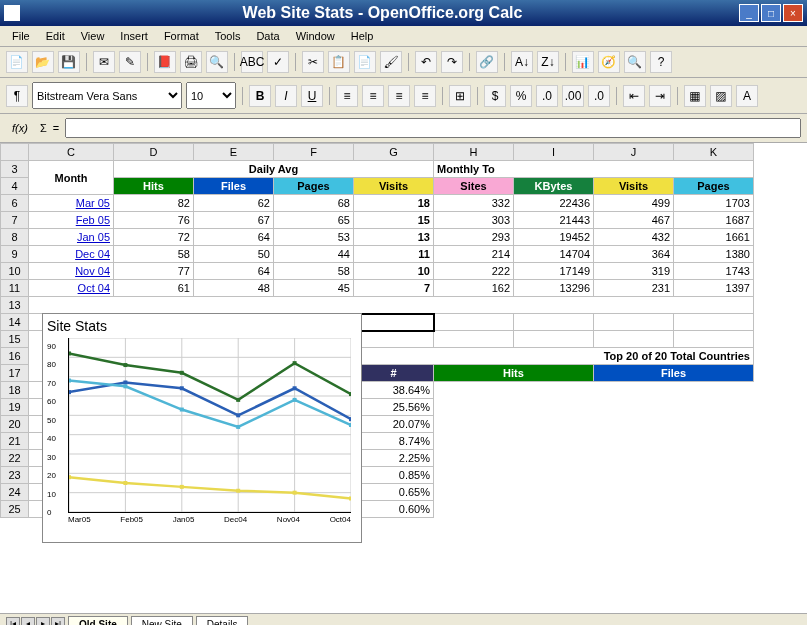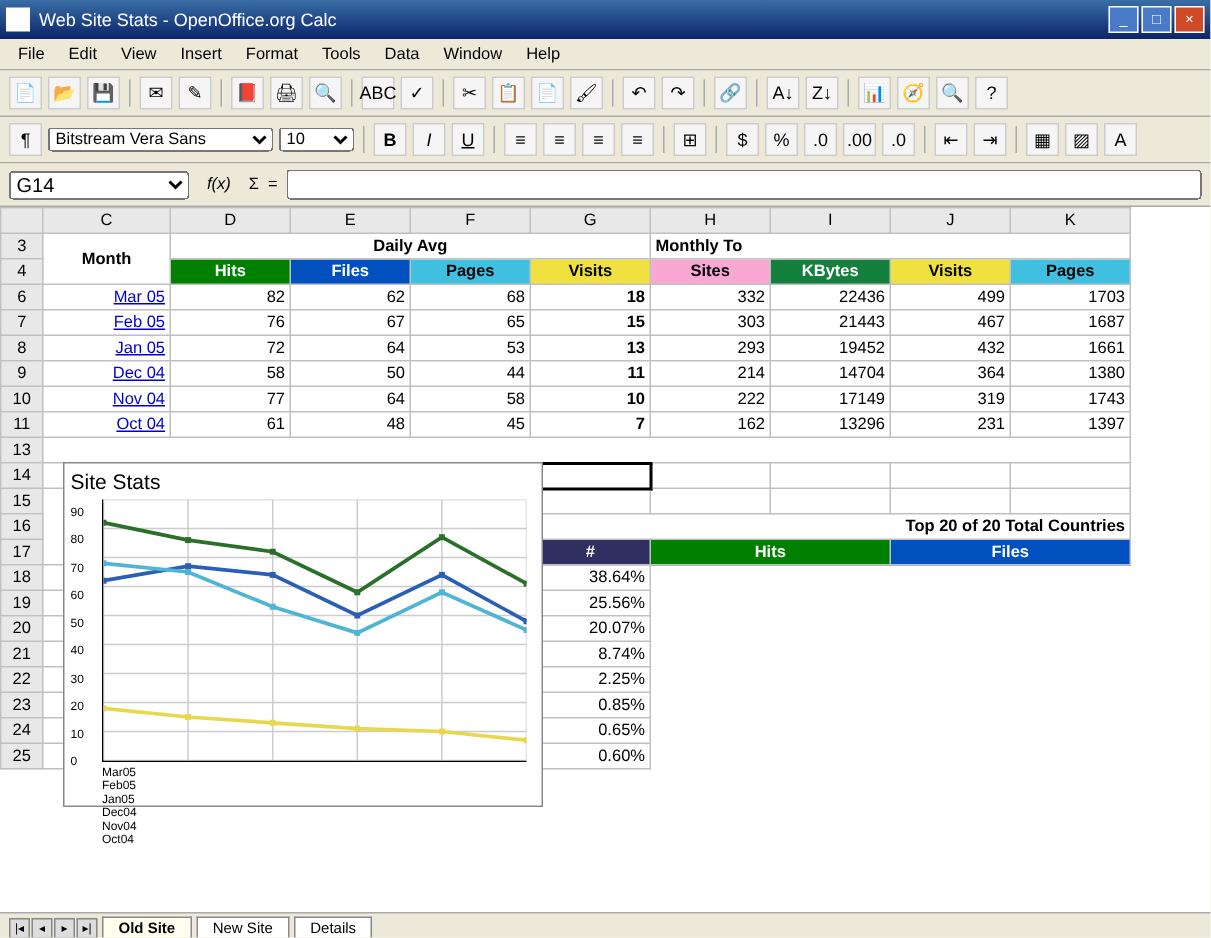--- a/index.html
+++ b/index.html
@@ -1,43 +1,43 @@
 <!DOCTYPE html>
 <html><head>
 <meta charset="utf-8">
 <style>
 * { box-sizing: border-box; margin: 0; padding: 0; }
 body { font-family: Arial, sans-serif; font-size: 11px; background: #ece9d8; width: 807px; height: 625px; overflow: hidden; }
 .titlebar { background: linear-gradient(to bottom, #3a6ea5, #0a246a); color: white; height: 26px; display: flex; align-items: center; padding: 0 4px; }
 .titlebar .icon { width: 16px; height: 16px; background: #fff; margin-right: 6px; display: inline-block; }
-.titlebar .title { flex: 1; font-weight: normal; font-size: 12px; }
+.titlebar .title { flex: 1; font-weight: bold; font-size: 16px; text-align: center; }
 .titlebar .btns { display: flex; gap: 2px; }
 .titlebar .btns div { width: 20px; height: 18px; background: #4a7bc8; border: 1px solid #fff; display: flex; align-items: center; justify-content: center; font-size: 10px; color: white; }
 .menubar { background: #ece9d8; padding: 2px 6px; display: flex; gap: 4px; border-bottom: 1px solid #aaa; }
 .menubar span { padding: 2px 6px; cursor: default; }
 .toolbar { background: #ece9d8; padding: 4px 6px; display: flex; gap: 4px; align-items: center; border-bottom: 1px solid #aaa; flex-wrap: nowrap; }
 .toolbar .tbtn { width: 22px; height: 22px; border: 1px solid #ccc; background: #f5f5f5; display: flex; align-items: center; justify-content: center; font-size: 12px; }
 .toolbar .sep { width: 1px; height: 18px; background: #aaa; margin: 0 2px; }
-.toolbar select, .toolbar input { font-size: 11px; height: 16px; }
+.toolbar select, .toolbar input { font-size: 11px; height: 27px; }
 .formulabar { background: #ece9d8; padding: 4px 6px; display: flex; gap: 6px; align-items: center; border-bottom: 1px solid #aaa; }
 .formulabar .cellref { width: 120px; }
 .formulabar .fx { font-style: italic; padding: 0 6px; }
 .formulabar input[type=text] { flex: 1; height: 20px; }
 .grid-wrap { background: white; overflow: hidden; position: relative; height: 470px; }
 table.sheet { border-collapse: collapse; table-layout: fixed; }
 table.sheet th, table.sheet td { border: 1px solid #c0c0c0; padding: 1px 3px; height: 17px; font-size: 11px; text-align: right; background: white; }
 table.sheet th { background: #e8e8e8; text-align: center; font-weight: normal; }
 table.sheet .rowh { width: 28px; background: #e8e8e8; text-align: center; }
 table.sheet td.link { color: #0000cc; text-decoration: underline; }
 table.sheet td.hdr { font-weight: bold; text-align: center; color: white; }
 table.sheet td.sel { border: 2px solid #000; }
 .chart { position: absolute; left: 42px; top: 170px; width: 320px; height: 230px; background: white; border: 1px solid #888; }
 .chart .ctitle { text-align: left; font-size: 14px; padding: 4px; }
 .chart .plot { position: relative; height: 175px; margin-left: 25px; margin-right: 10px; border-left: 1px solid #000; border-bottom: 1px solid #000; }
-.chart .xlabels { display: flex; justify-content: space-between; font-size: 8px; margin-left: 25px; margin-right: 10px; padding-top: 2px; flex-direction: column; }
+.chart .xlabels { display: flex; justify-content: space-between; font-size: 8px; margin-left: 25px; margin-right: 10px; padding-top: 2px; }
 .chart .ylabels { position: absolute; left: 4px; top: 28px; height: 175px; display: flex; flex-direction: column; justify-content: space-between; font-size: 8px; }
 .tabbar { background: #ece9d8; border-top: 1px solid #aaa; padding: 2px 6px; display: flex; gap: 2px; align-items: center; font-size: 10px; }
 .tabbar .nav { display: flex; gap: 1px; }
 .tabbar .nav div { width: 14px; height: 14px; border: 1px solid #888; background: #ddd; text-align: center; line-height: 12px; font-size: 8px; }
 .tabbar .tab { padding: 2px 10px; background: #fff; border: 1px solid #888; border-bottom: none; margin-left: 1px; }
 .tabbar .tab.active { font-weight: bold; background: #fffff0; }
 </style>
 </head>
 <body>
 
@@ -127,21 +127,20 @@
   <div class="sep"></div>
   <div class="tbtn">⇤</div>
   <div class="tbtn">⇥</div>
   <div class="sep"></div>
   <div class="tbtn">▦</div>
   <div class="tbtn">▨</div>
   <div class="tbtn">A</div>
 </div>
 
 <div class="formulabar">
-  <select class="cellref"><option>G14</option></select>
   <span class="fx">f(x)</span>
   <span>Σ</span>
   <span>=</span>
   <input type="text" style="">
 </div>
 
 <div class="grid-wrap">
 <table class="sheet">
 <tbody>
         <tr>

